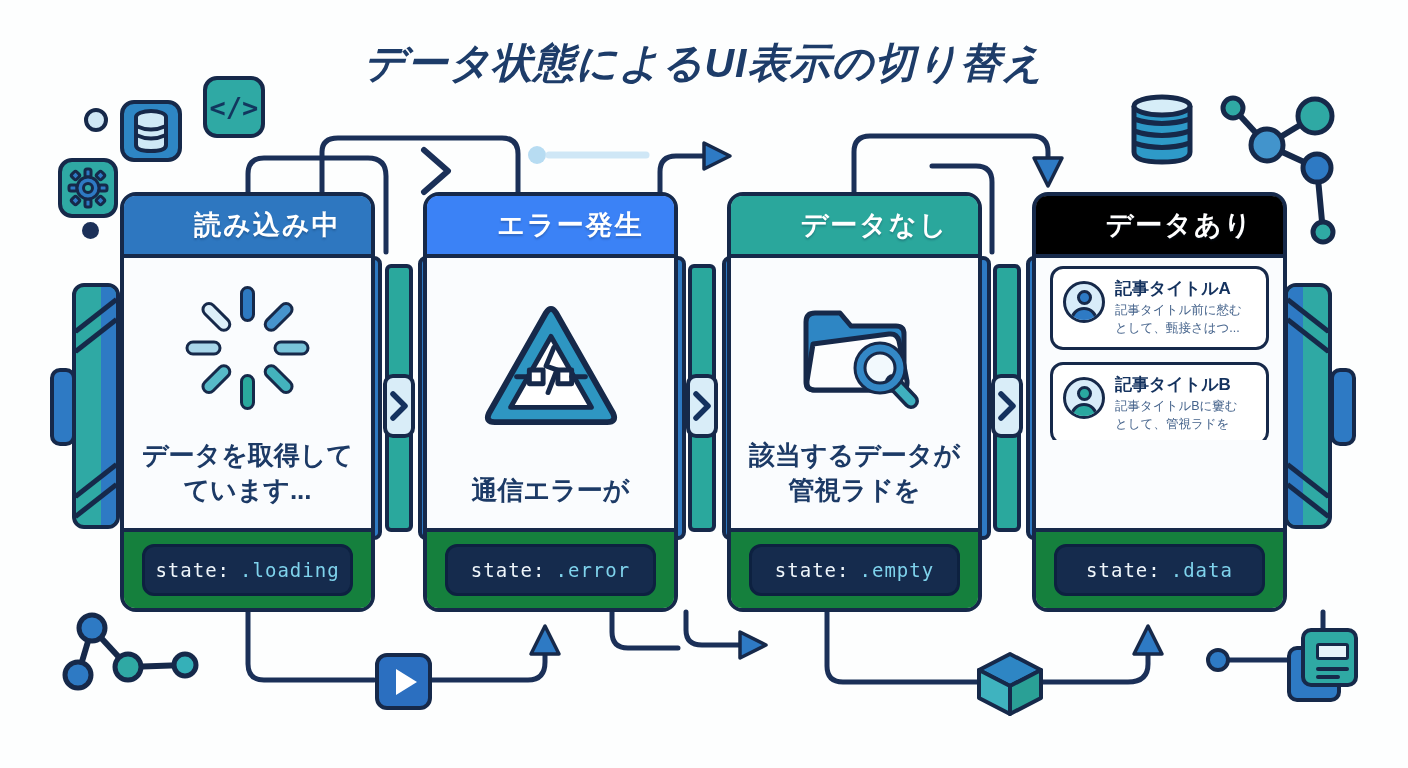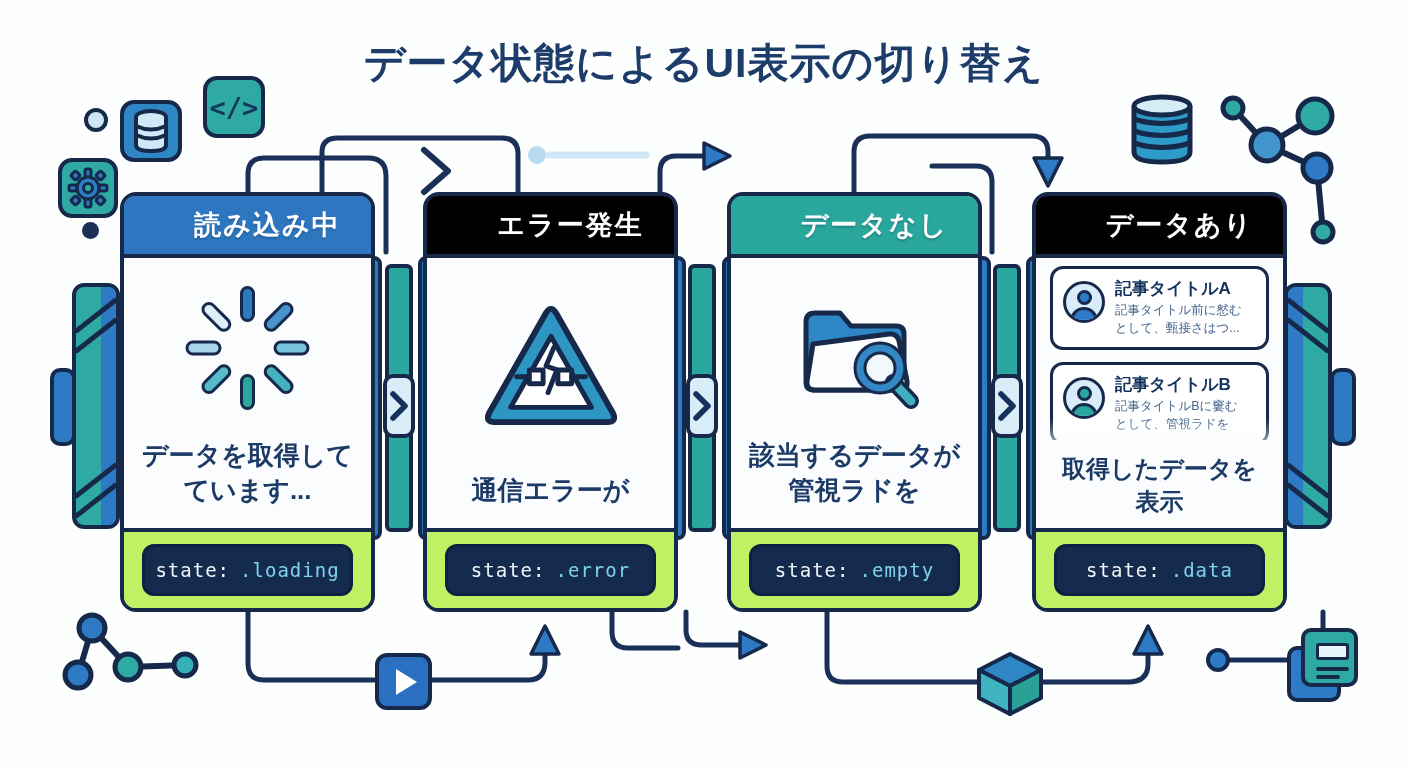--- a/index.html
+++ b/index.html
@@ -1,38 +1,38 @@
 <!DOCTYPE html>
 <html><head>
 <meta charset="utf-8">
 <style>
   html,body{margin:0;padding:0;background:#eef1f4;}
   .canvas{position:relative;width:1408px;height:768px;background:#fdfefe;overflow:hidden;
           font-family:"Liberation Sans","DejaVu Sans",sans-serif;}
   .title{position:absolute;top:36px;left:0;width:100%;text-align:center;
-         font-size:41px;font-weight:800;color:#1d3c69;letter-spacing:1px;}
+         font-size:41px;font-weight:800;color:#1d3c69;letter-spacing:1px;font-style:italic;}
 
   
   .flow{position:absolute;left:0;top:0;z-index:1;}
 
   
   .card{position:absolute;top:192px;width:255px;height:420px;z-index:3;
         border:4px solid #16294a;border-radius:16px;background:#fafcfe;
         box-sizing:border-box;display:flex;flex-direction:column;}
   .c1{left:120px}.c2{left:423px}.c3{left:727px}.c4{left:1032px}
   .card-h{height:58px;flex:0 0 58px;border-bottom:4px solid #16294a;border-radius:11px 11px 0 0;
           display:flex;align-items:center;justify-content:center;
           color:#fff;font-size:27px;font-weight:800;letter-spacing:2px;
           text-shadow:0 2px 2px rgba(10,30,60,.25);padding-left:40px;}
-  .h-blue{background:#2e77c0}.h-cyan{background:#000000}.h-teal{background:#2aa79c}.h-blue2{background:#000000}
+  .h-blue{background:#2e77c0}.h-cyan{background:#3b82f6}.h-teal{background:#2aa79c}.h-blue2{background:#000000}
   .card-b{flex:1;position:relative;display:flex;flex-direction:column;align-items:center;background:#fafcfe;}
   .icon-wrap{flex:1;display:flex;align-items:center;justify-content:center;width:100%;}
   .caption{margin:0 8px 20px;text-align:center;font-size:26px;line-height:1.35;
            font-weight:800;color:#1c3a66;}
-  .card-f{flex:0 0 76px;background:#bef264;border-top:4px solid #16294a;border-radius:0 0 11px 11px;
+  .card-f{flex:0 0 76px;background:#15803d;border-top:4px solid #16294a;border-radius:0 0 11px 11px;
           display:flex;align-items:center;justify-content:center;}
   .pill{background:#152b4d;border:3px solid #0d2140;border-radius:12px;
         width:205px;height:46px;display:flex;align-items:center;justify-content:center;
         font-family:"DejaVu Sans Mono","Liberation Mono",monospace;font-size:19px;letter-spacing:1px;}
   .pill .st-l{color:#eef5fa}.pill .st-v{color:#7fd3ec;margin-left:10px}
 
   
   .spinner{position:relative;width:132px;height:132px;}
   .spoke{position:absolute;left:50%;top:50%;width:15px;height:36px;margin:-18px 0 0 -7.5px;
          border:3px solid #16294a;border-radius:9px;box-sizing:border-box;}
@@ -281,24 +281,20 @@
           <div class="avatar avatar-b"></div>
           <div>
             <div class="art-title">記事タイトルB</div>
             <div class="art-desc">
               <div>記事タイトルBに窶む</div>
               <div>として、管視ラドを</div>
             </div>
           </div>
         </div>
       </div>
-      <div class="caption4">
-        <div>取得したデータを</div>
-        <div>表示</div>
-      </div>
     </div>
     <div class="card-f">
       <div class="pill">
         <span class="st-l">state:</span>
         <span class="st-v">.data</span>
       </div>
     </div>
   </div>
 
   <div class="decor dot" style="left:84px;top:108px;width:24px;height:24px;background:#cfe7f5;border:4px solid #16294a"></div>

